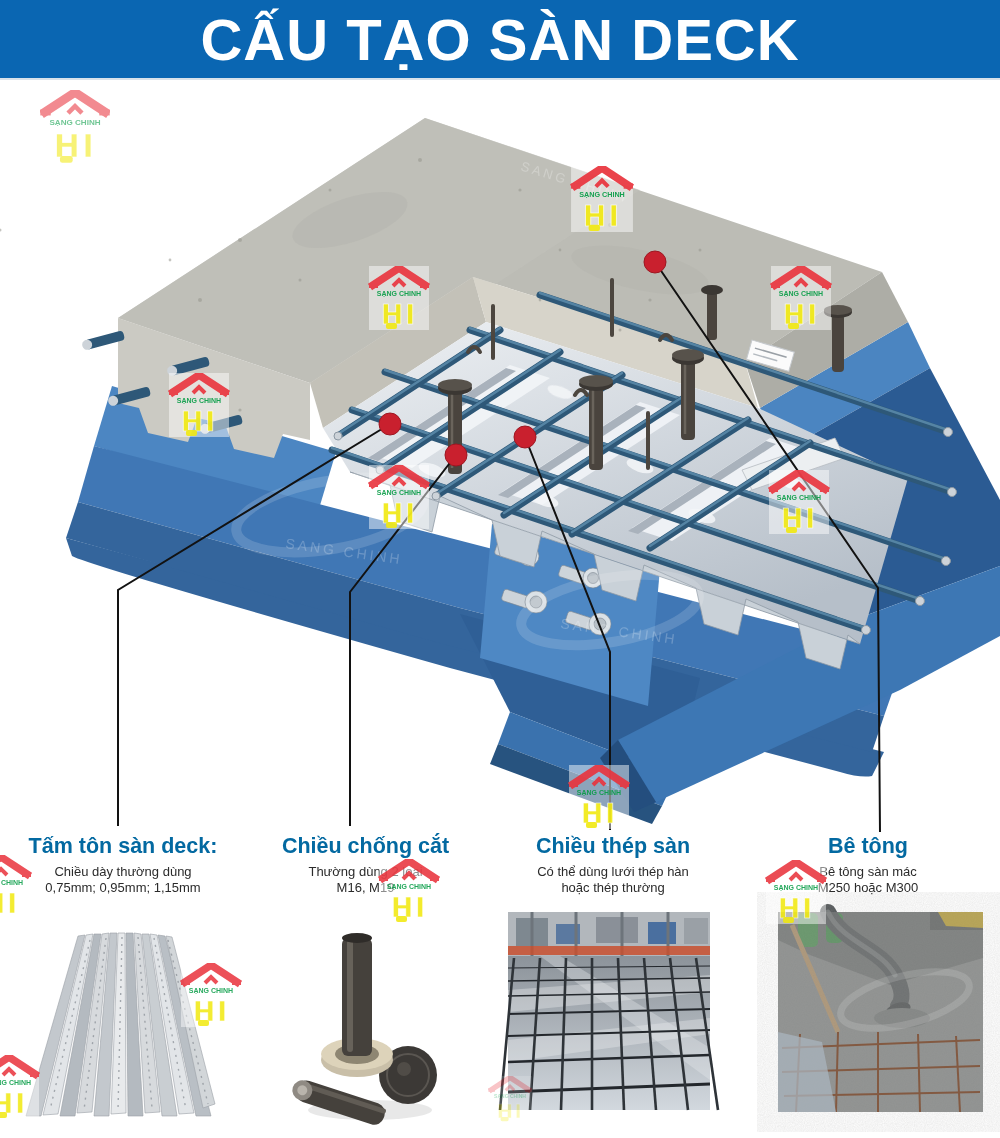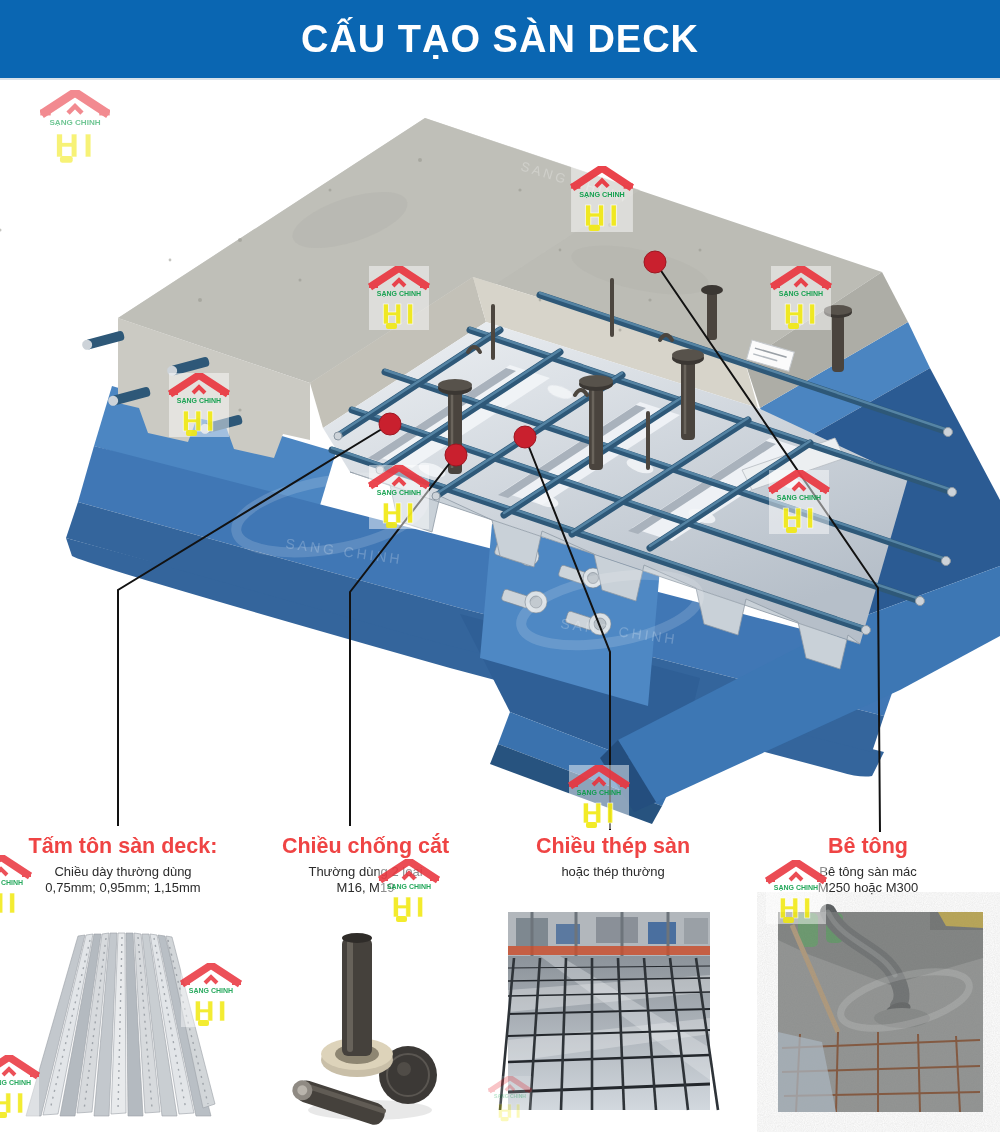--- a/index.html
+++ b/index.html
@@ -1,26 +1,26 @@
 <!DOCTYPE html>
 <html><head>
 <meta charset="utf-8">
 <style>
   html,body{margin:0;padding:0;background:#ffffff;}
   .page{position:relative;width:1000px;height:1138px;background:#fff;overflow:hidden;
         font-family:"Liberation Sans","DejaVu Sans",sans-serif;}
   .hdr{position:absolute;left:0;top:0;width:1000px;height:78px;background:#0a66b2;
        display:flex;align-items:center;justify-content:center;z-index:5;
        border-bottom:2px solid #d9e2ea;}
-  .hdr h1{margin:0;color:#ffffff;font-size:38px;font-weight:bold;letter-spacing:1px;}
+  .hdr h1{margin:0;color:#ffffff;font-size:58px;font-weight:bold;letter-spacing:1px;}
   .figsvg{position:absolute;left:0;top:0;z-index:1;}
   .wmsvg{position:absolute;left:0;top:0;z-index:3;pointer-events:none;}
   .caps{position:absolute;left:0;top:834px;width:1000px;z-index:2;}
   .cap{position:absolute;text-align:center;color:#111;}
-  .cap h3{margin:0 0 5px 0;font-size:21.5px;font-weight:bold;color:#ef4444;}
+  .cap h3{margin:0 0 5px 0;font-size:21.5px;font-weight:bold;color:#0369a1;}
   .cap p{margin:0;font-size:13px;line-height:1.26;color:#2b2b2b;}
   .c1{left:8px;width:230px;}
   .c2{left:258px;width:215px;}
   .c3{left:498px;width:230px;}
   .c4{left:758px;width:220px;}
 </style>
 </head>
 <body>
 
 <div class="page">
@@ -429,20 +429,21 @@
       <p>Chiều dày thường dùng</p>
       <p>0,75mm; 0,95mm; 1,15mm</p>
     </div>
     <div class="cap c2">
       <h3>Chiều chống cắt</h3>
       <p>Thường dùng 2 loại</p>
       <p>M16, M19</p>
     </div>
     <div class="cap c3">
       <h3>Chiều thép sàn</h3>
+      <p>Có thể dùng lưới thép hàn</p>
       <p>hoặc thép thường</p>
     </div>
     <div class="cap c4">
       <h3>Bê tông</h3>
       <p>Bê tông sàn mác</p>
       <p>M250 hoặc M300</p>
     </div>
   </div>
 
 </div>

